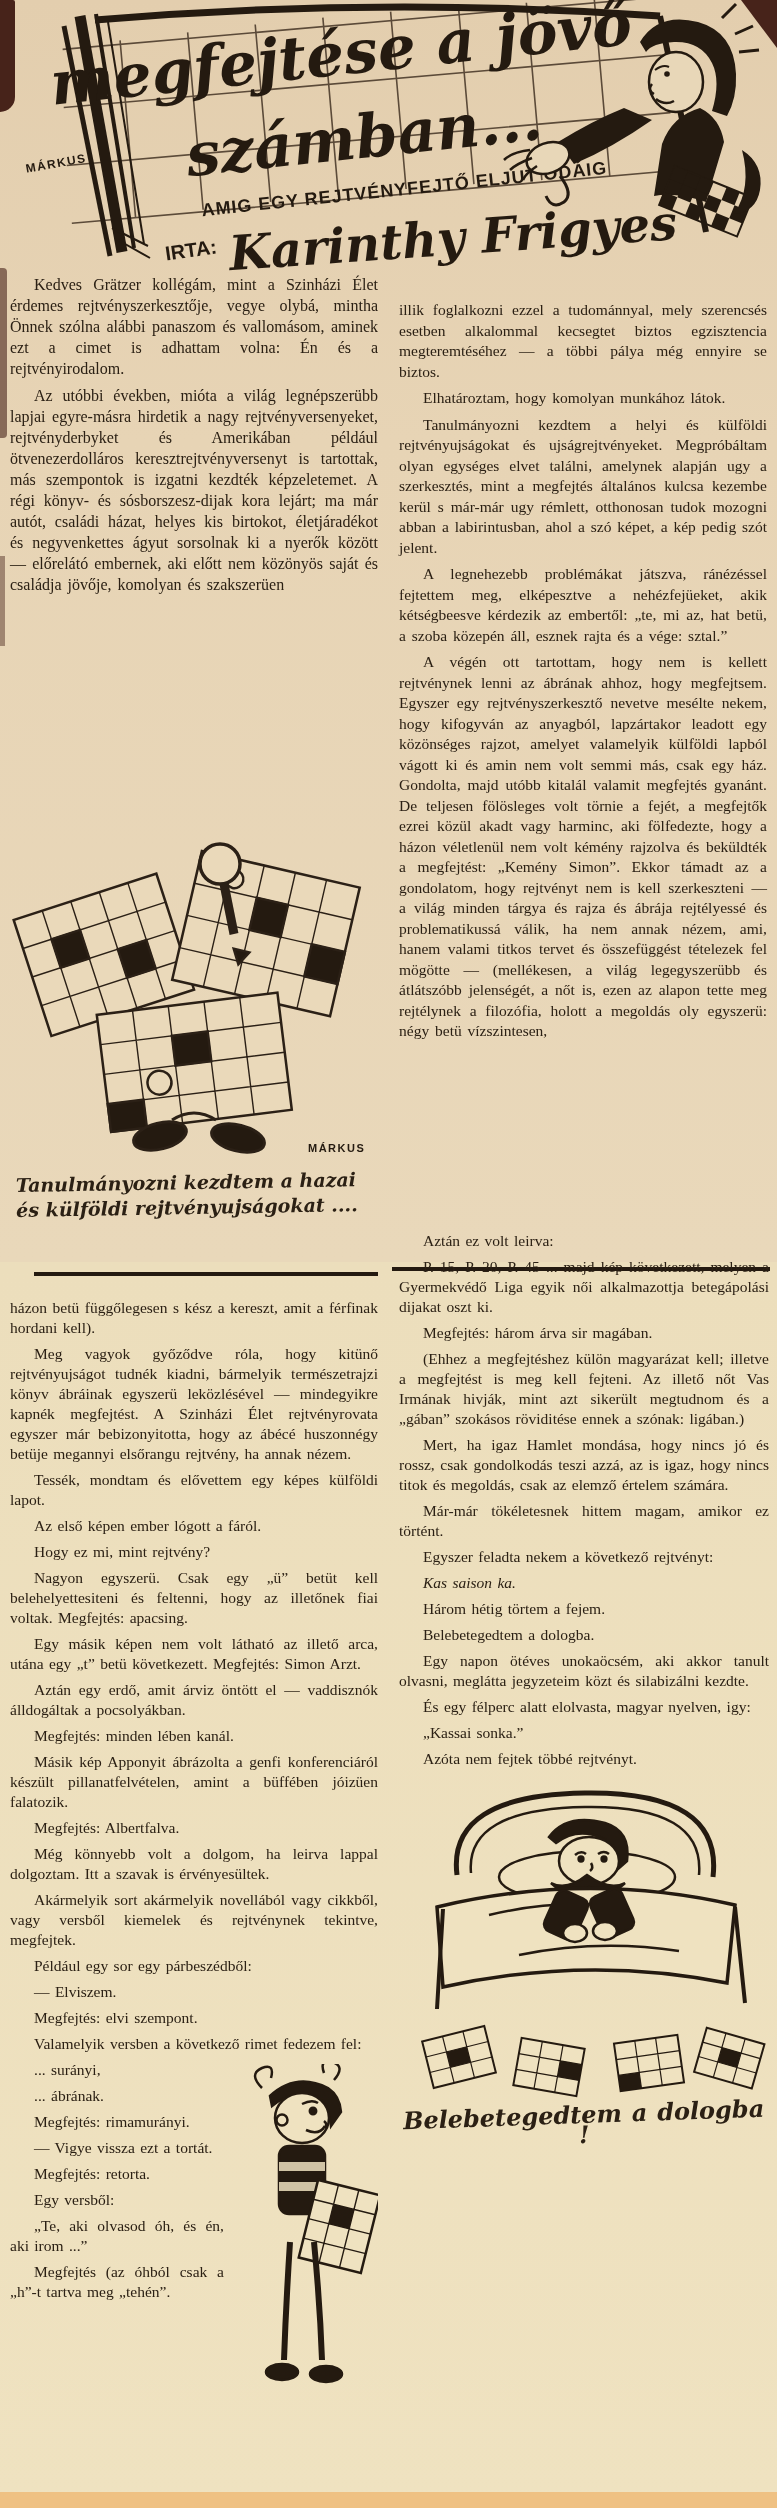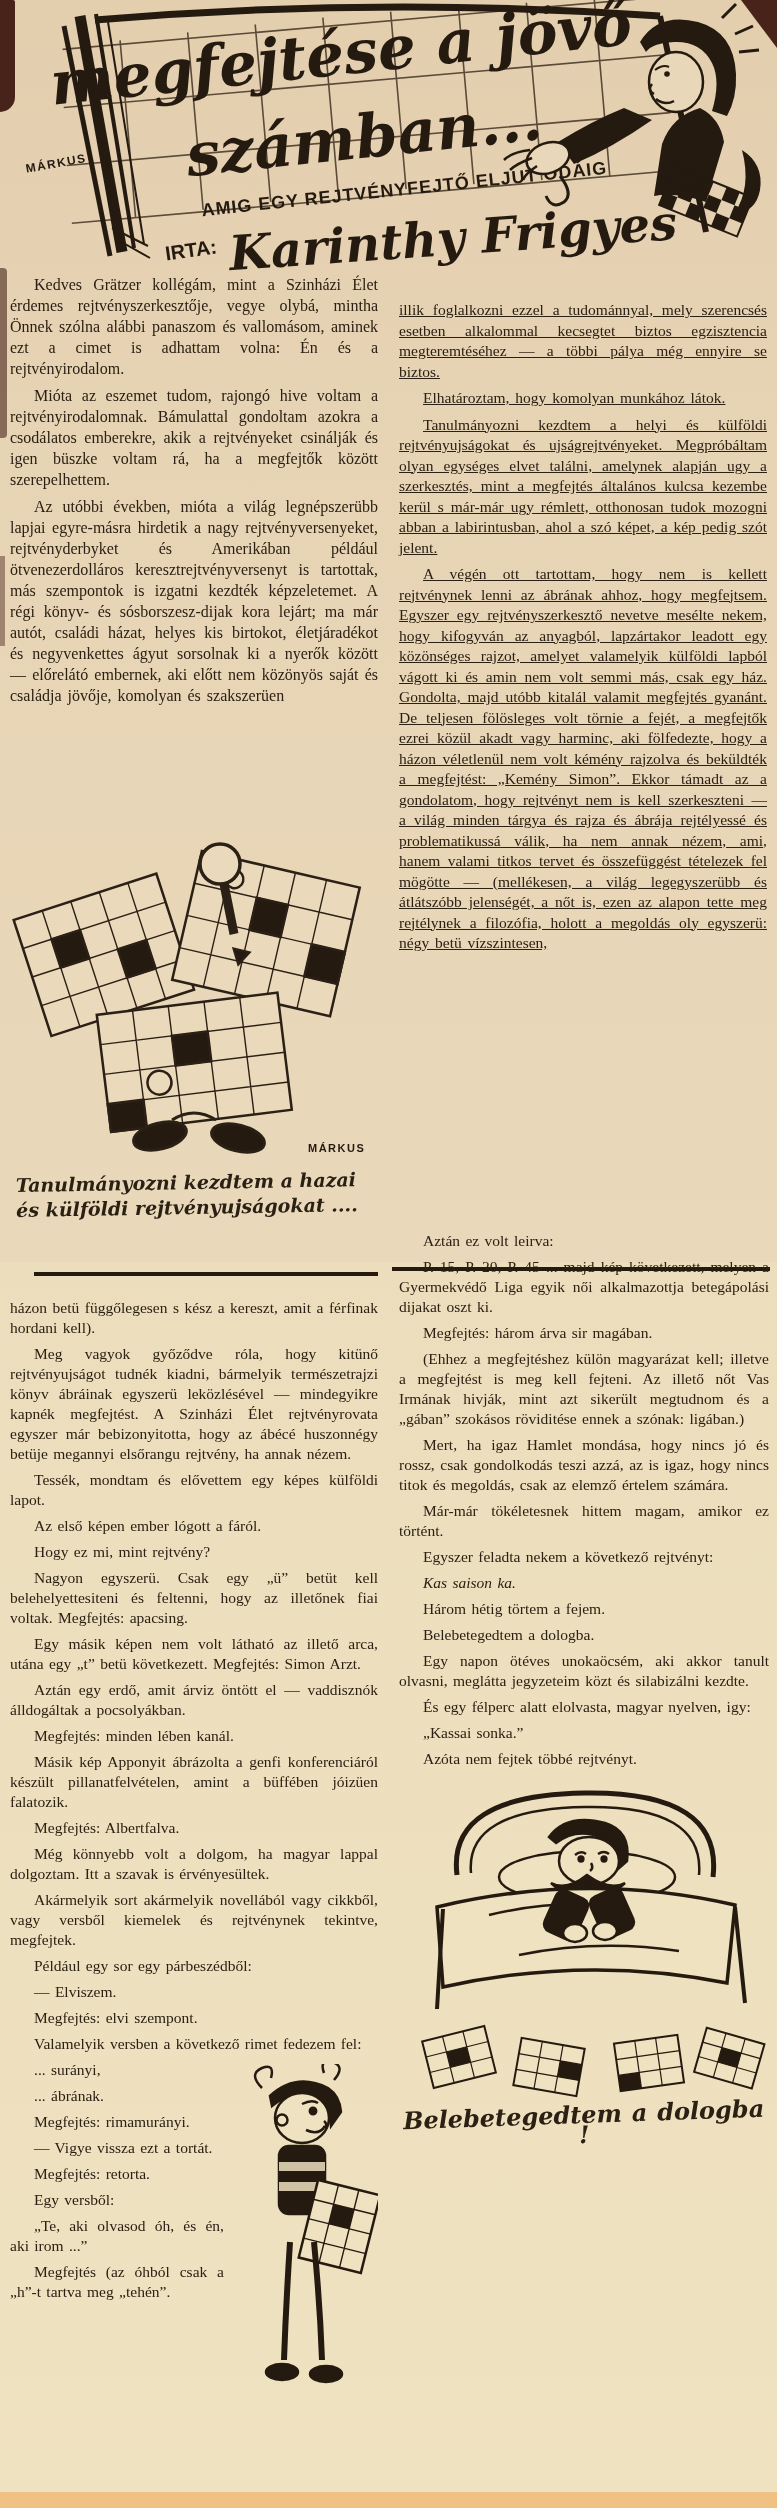--- a/index.html
+++ b/index.html
@@ -14,21 +14,21 @@
   .b1{left:0;top:0;width:15px;height:112px;border-radius:0 8px 60px 0;}
   .b2{left:0;top:268px;width:7px;height:170px;opacity:.6;border-radius:0 4px 4px 0;}
   .b3{left:741px;top:0;width:36px;height:48px;clip-path:polygon(0 0,100% 0,100% 100%);}
   .b4{left:0;top:556px;width:5px;height:90px;opacity:.45;}
   .hdr{position:absolute;left:0;top:0;width:777px;height:300px;}
   .col{position:absolute;text-align:justify;}
   .col p{margin:0 0 6px;text-indent:24px;}
   .col p.noindent{text-indent:0;}
   .col p.italic{font-style:italic;}
   .col-tl{left:10px;top:274px;width:368px;font-size:16px;line-height:21px;word-spacing:2px;}
-  .col-tr{left:399px;top:300px;width:368px;font-size:15.5px;line-height:20.5px;word-spacing:2px;text-decoration:underline;}
+  .col-tr{left:399px;top:300px;width:368px;font-size:15.5px;line-height:20.5px;word-spacing:2px;}
   .col-bl{left:10px;top:1298px;width:368px;font-size:15.5px;line-height:20px;word-spacing:1.5px;}
   .col-br{left:399px;top:1231px;width:370px;font-size:15.5px;line-height:20px;word-spacing:1.5px;}
   .ill-pile{position:absolute;left:12px;top:838px;width:366px;height:320px;}
   .cap1{position:absolute;left:16px;top:1170px;width:352px;
         font-family:"DejaVu Serif",serif;font-style:italic;font-weight:700;
         font-size:19px;line-height:25px;transform:rotate(-1deg);}
   .rule{position:absolute;height:4px;background:#241a10;}
   .r1{left:34px;top:1272px;width:344px;}
   .r2{left:392px;top:1267px;width:378px;}
   .boy{float:right;width:146px;height:330px;margin:4px 0 0 8px;}
@@ -110,27 +110,27 @@
         <rect x="664" y="206" width="14" height="14" fill="#241a10"></rect>
           <rect x="692" y="206" width="14" height="14" fill="#241a10"></rect>
         <rect x="720" y="206" width="14" height="14" fill="#241a10"></rect>
       </g>
       <path d="M742 150 q22 14 18 40 q-4 22 -26 24 q18 -26 8 -64 z" fill="#241a10"></path>
     </g>
   </svg>
 
   <div class="col col-tl">
       <p class="para">Kedves Grätzer kollégám, mint a Szinházi Élet érdemes rejtvényszerkesztője, vegye olybá, mintha Önnek szólna alábbi panaszom és vallomásom, aminek ezt a cimet is adhattam volna: Én és a rejtvényirodalom.</p>
-      <p class="para">Mióta az eszemet tudom, rajongó hive voltam a rejtvényirodalomnak. Bámulattal gondoltam azokra a csodálatos emberekre, akik a rejtvényeket csinálják és igen büszke voltam rá, ha a megfejtők között szerepelhettem.</p>
       <p class="para">Az utóbbi években, mióta a világ legnépszerübb lapjai egyre-másra hirdetik a nagy rejtvényversenyeket, rejtvényderbyket és Amerikában például ötvenezerdolláros keresztrejtvényversenyt is tartottak, más szempontok is izgatni kezdték képzeletemet. A régi könyv- és sósborszesz-dijak kora lejárt; ma már autót, családi házat, helyes kis birtokot, életjáradékot és negyvenkettes ágyut sorsolnak ki a nyerők között — előrelátó embernek, aki előtt nem közönyös saját és családja jövője, komolyan és szakszerüen</p>
     </div>
   <div class="col col-tr">
       <p class="para noindent">illik foglalkozni ezzel a tudománnyal, mely szerencsés esetben alkalommal kecsegtet biztos egzisztencia megteremtéséhez — a többi pálya még ennyire se biztos.</p>
       <p class="para">Elhatároztam, hogy komolyan munkához látok.</p>
       <p class="para">Tanulmányozni kezdtem a helyi és külföldi rejtvényujságokat és ujságrejtvényeket. Megpróbáltam olyan egységes elvet találni, amelynek alapján ugy a szerkesztés, mint a megfejtés általános kulcsa kezembe kerül s már-már ugy rémlett, otthonosan tudok mozogni abban a labirintusban, ahol a szó képet, a kép pedig szót jelent.</p>
+      <p class="para">A legnehezebb problémákat játszva, ránézéssel fejtettem meg, elképesztve a nehézfejüeket, akik kétségbeesve kérdezik az embertől: „te, mi az, hat betü, a szoba közepén áll, esznek rajta és a vége: sztal.”</p>
       <p class="para">A végén ott tartottam, hogy nem is kellett rejtvénynek lenni az ábrának ahhoz, hogy megfejtsem. Egyszer egy rejtvényszerkesztő nevetve mesélte nekem, hogy kifogyván az anyagból, lapzártakor leadott egy közönséges rajzot, amelyet valamelyik külföldi lapból vágott ki és amin nem volt semmi más, csak egy ház. Gondolta, majd utóbb kitalál valamit megfejtés gyanánt. De teljesen fölösleges volt törnie a fejét, a megfejtők ezrei közül akadt vagy harminc, aki fölfedezte, hogy a házon véletlenül nem volt kémény rajzolva és beküldték a megfejtést: „Kemény Simon”. Ekkor támadt az a gondolatom, hogy rejtvényt nem is kell szerkeszteni — a világ minden tárgya és rajza és ábrája rejtélyessé és problematikussá válik, ha nem annak nézem, ami, hanem valami titkos tervet és összefüggést tételezek fel mögötte — (mellékesen, a világ legegyszerübb és átlátszóbb jelenségét, a nőt is, ezen az alapon tette meg rejtélynek a filozófia, holott a megoldás oly egyszerü: négy betü vízszintesen,</p>
     </div>
 
   <svg class="ill-pile" viewBox="0 0 366 320">
     <g stroke="#2b2016" stroke-width="2.5" fill="#ead9ba">
       <g transform="rotate(-18 95 120)">
         <rect x="18" y="55" width="150" height="122"></rect>
         <path d="M18 85 H168 M18 115 H168 M18 145 H168 M48 55 V177 M78 55 V177 M108 55 V177 M138 55 V177" stroke-width="1.4" fill="none"></path>
         <rect x="48" y="85" width="30" height="30" fill="#241a10"></rect>
           <rect x="108" y="115" width="30" height="30" fill="#241a10"></rect>
@@ -173,21 +173,21 @@
         <p class="para">Meg vagyok győződve róla, hogy kitünő rejtvényujságot tudnék kiadni, bármelyik természetrajzi könyv ábráinak egyszerü leközlésével — mindegyikre kapnék megfejtést. A Szinházi Élet rejtvényrovata egyszer már bebizonyitotta, hogy az ábécé huszonnégy betüje megannyi elsőrangu rejtvény, ha annak nézem.</p>
         <p class="para">Tessék, mondtam és elővettem egy képes külföldi lapot.</p>
         <p class="para">Az első képen ember lógott a fáról.</p>
         <p class="para">Hogy ez mi, mint rejtvény?</p>
         <p class="para">Nagyon egyszerü. Csak egy „ü” betüt kell belehelyettesiteni és feltenni, hogy az illetőnek fiai voltak. Megfejtés: apacsing.</p>
         <p class="para">Egy másik képen nem volt látható az illető arca, utána egy „t” betü következett. Megfejtés: Simon Arzt.</p>
         <p class="para">Aztán egy erdő, amit árviz öntött el — vaddisznók álldogáltak a pocsolyákban.</p>
         <p class="para">Megfejtés: minden lében kanál.</p>
         <p class="para">Másik kép Apponyit ábrázolta a genfi konferenciáról készült pillanatfelvételen, amint a büffében jóizüen falatozik.</p>
         <p class="para">Megfejtés: Albertfalva.</p>
-        <p class="para">Még könnyebb volt a dolgom, ha magyar lappal dolgoztam. Itt a szavak is érvényesültek.</p>
+        <p class="para">Még könnyebb volt a dolgom, ha leirva lappal dolgoztam. Itt a szavak is érvényesültek.</p>
         <p class="para">Akármelyik sort akármelyik novellából vagy cikkből, vagy versből kiemelek és rejtvénynek tekintve, megfejtek.</p>
         <p class="para">Például egy sor egy párbeszédből:</p>
         <p class="para">— Elviszem.</p>
         <p class="para">Megfejtés: elvi szempont.</p>
         <p class="para">Valamelyik versben a következő rimet fedezem fel:</p>
       </div>
     <svg class="boy" viewBox="0 0 146 330">
       <g stroke="#241a10" fill="none" stroke-width="2.5">
         <path d="M30 24 q-14 -14 0 -20 q13 -5 9 10"></path>
         <path d="M102 16 q12 -14 -2 -18 q-13 -3 -8 11"></path>

